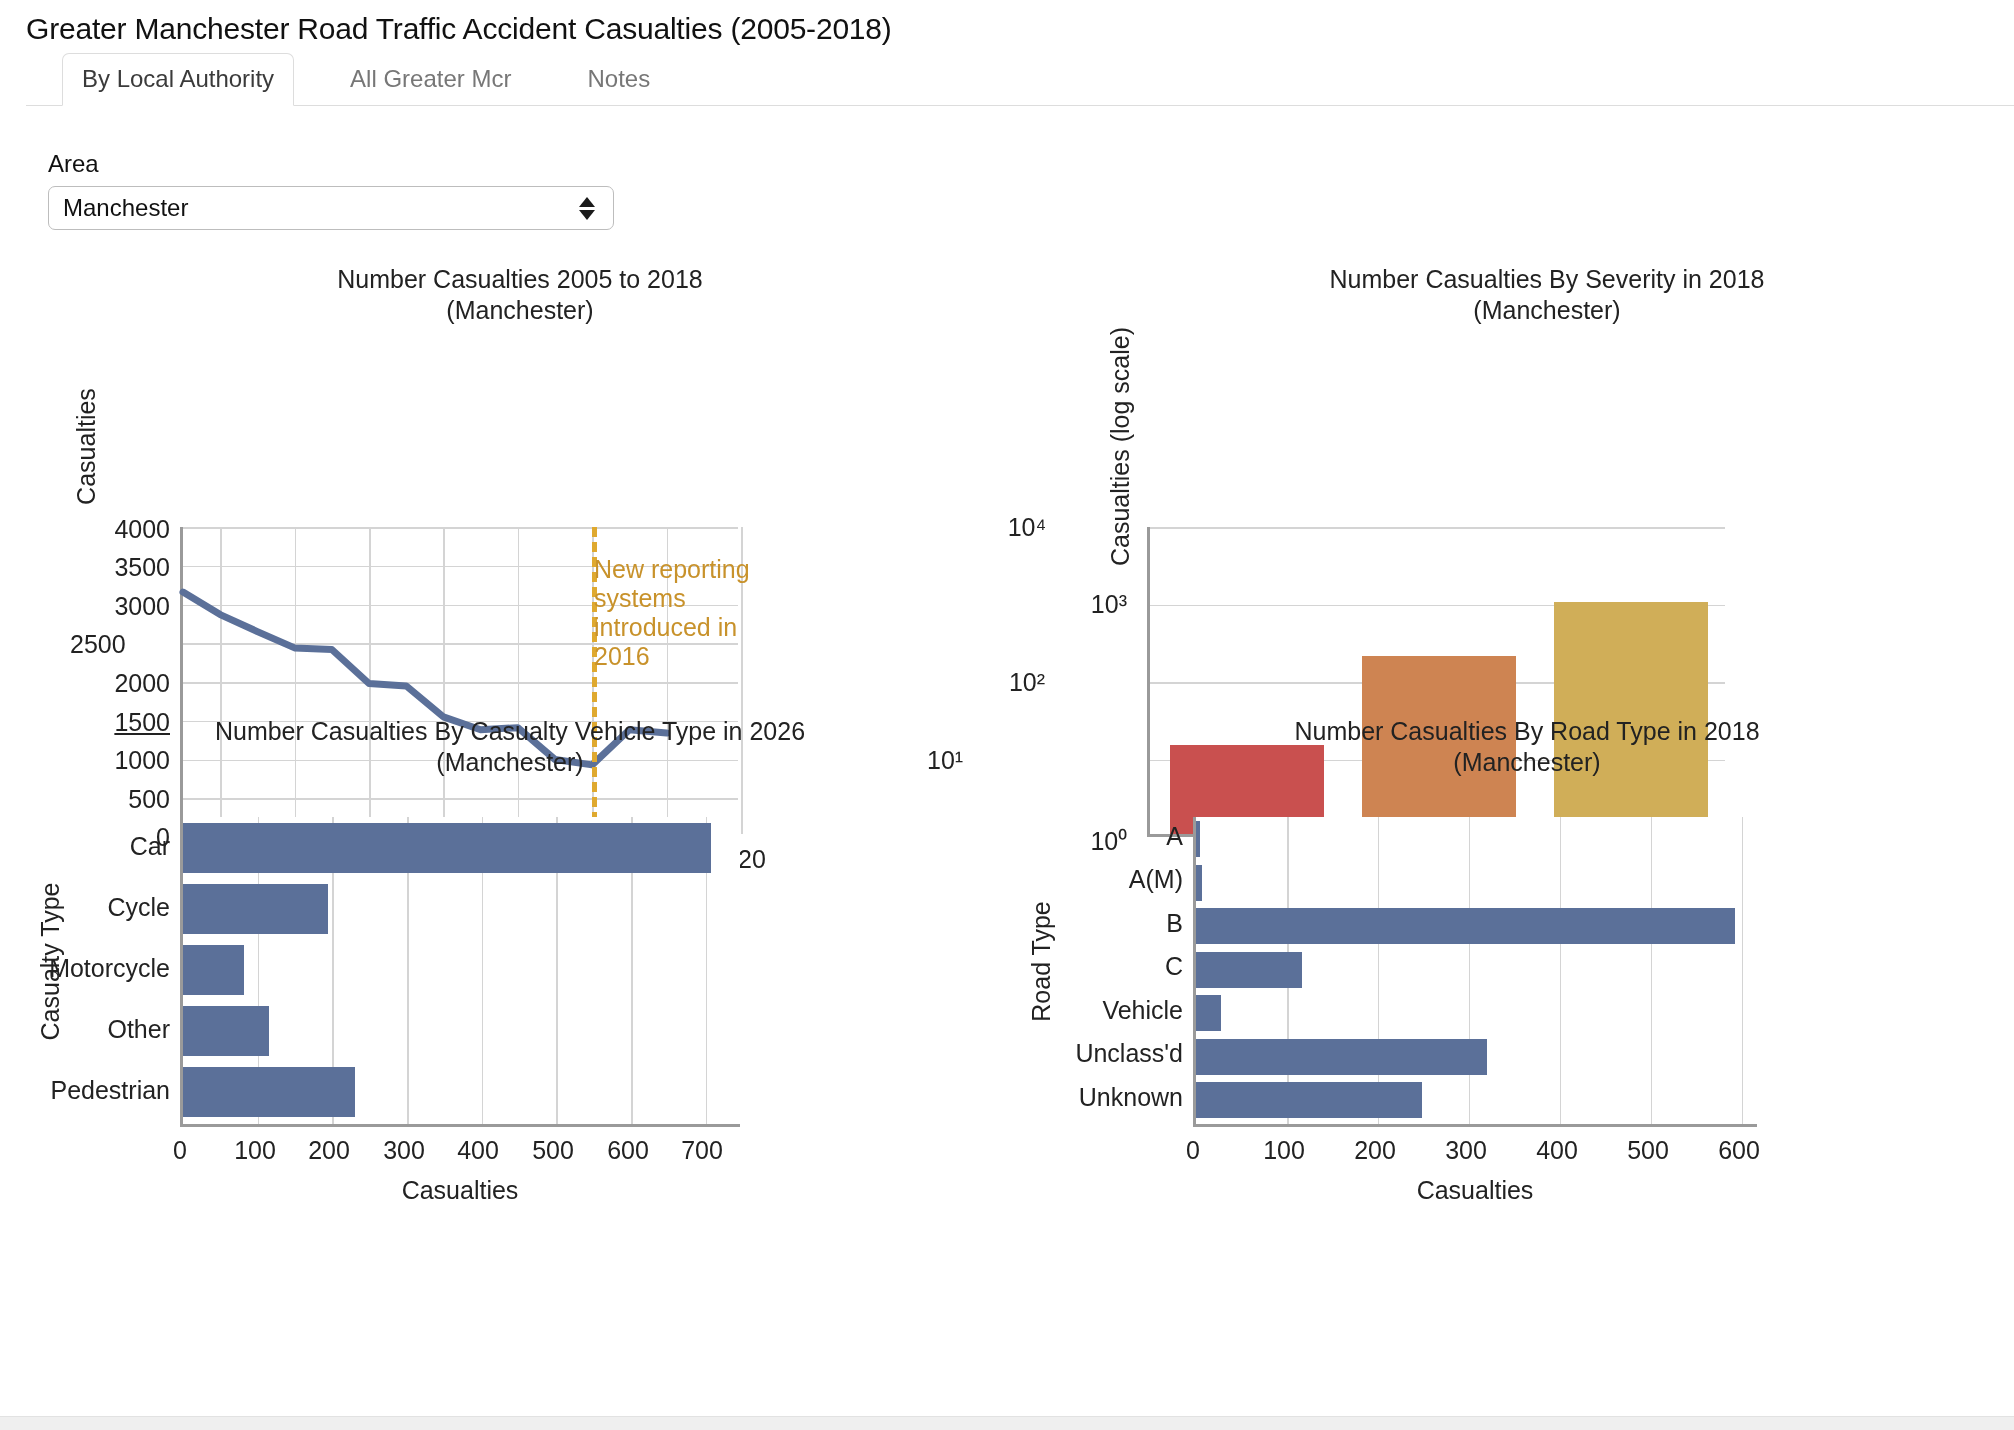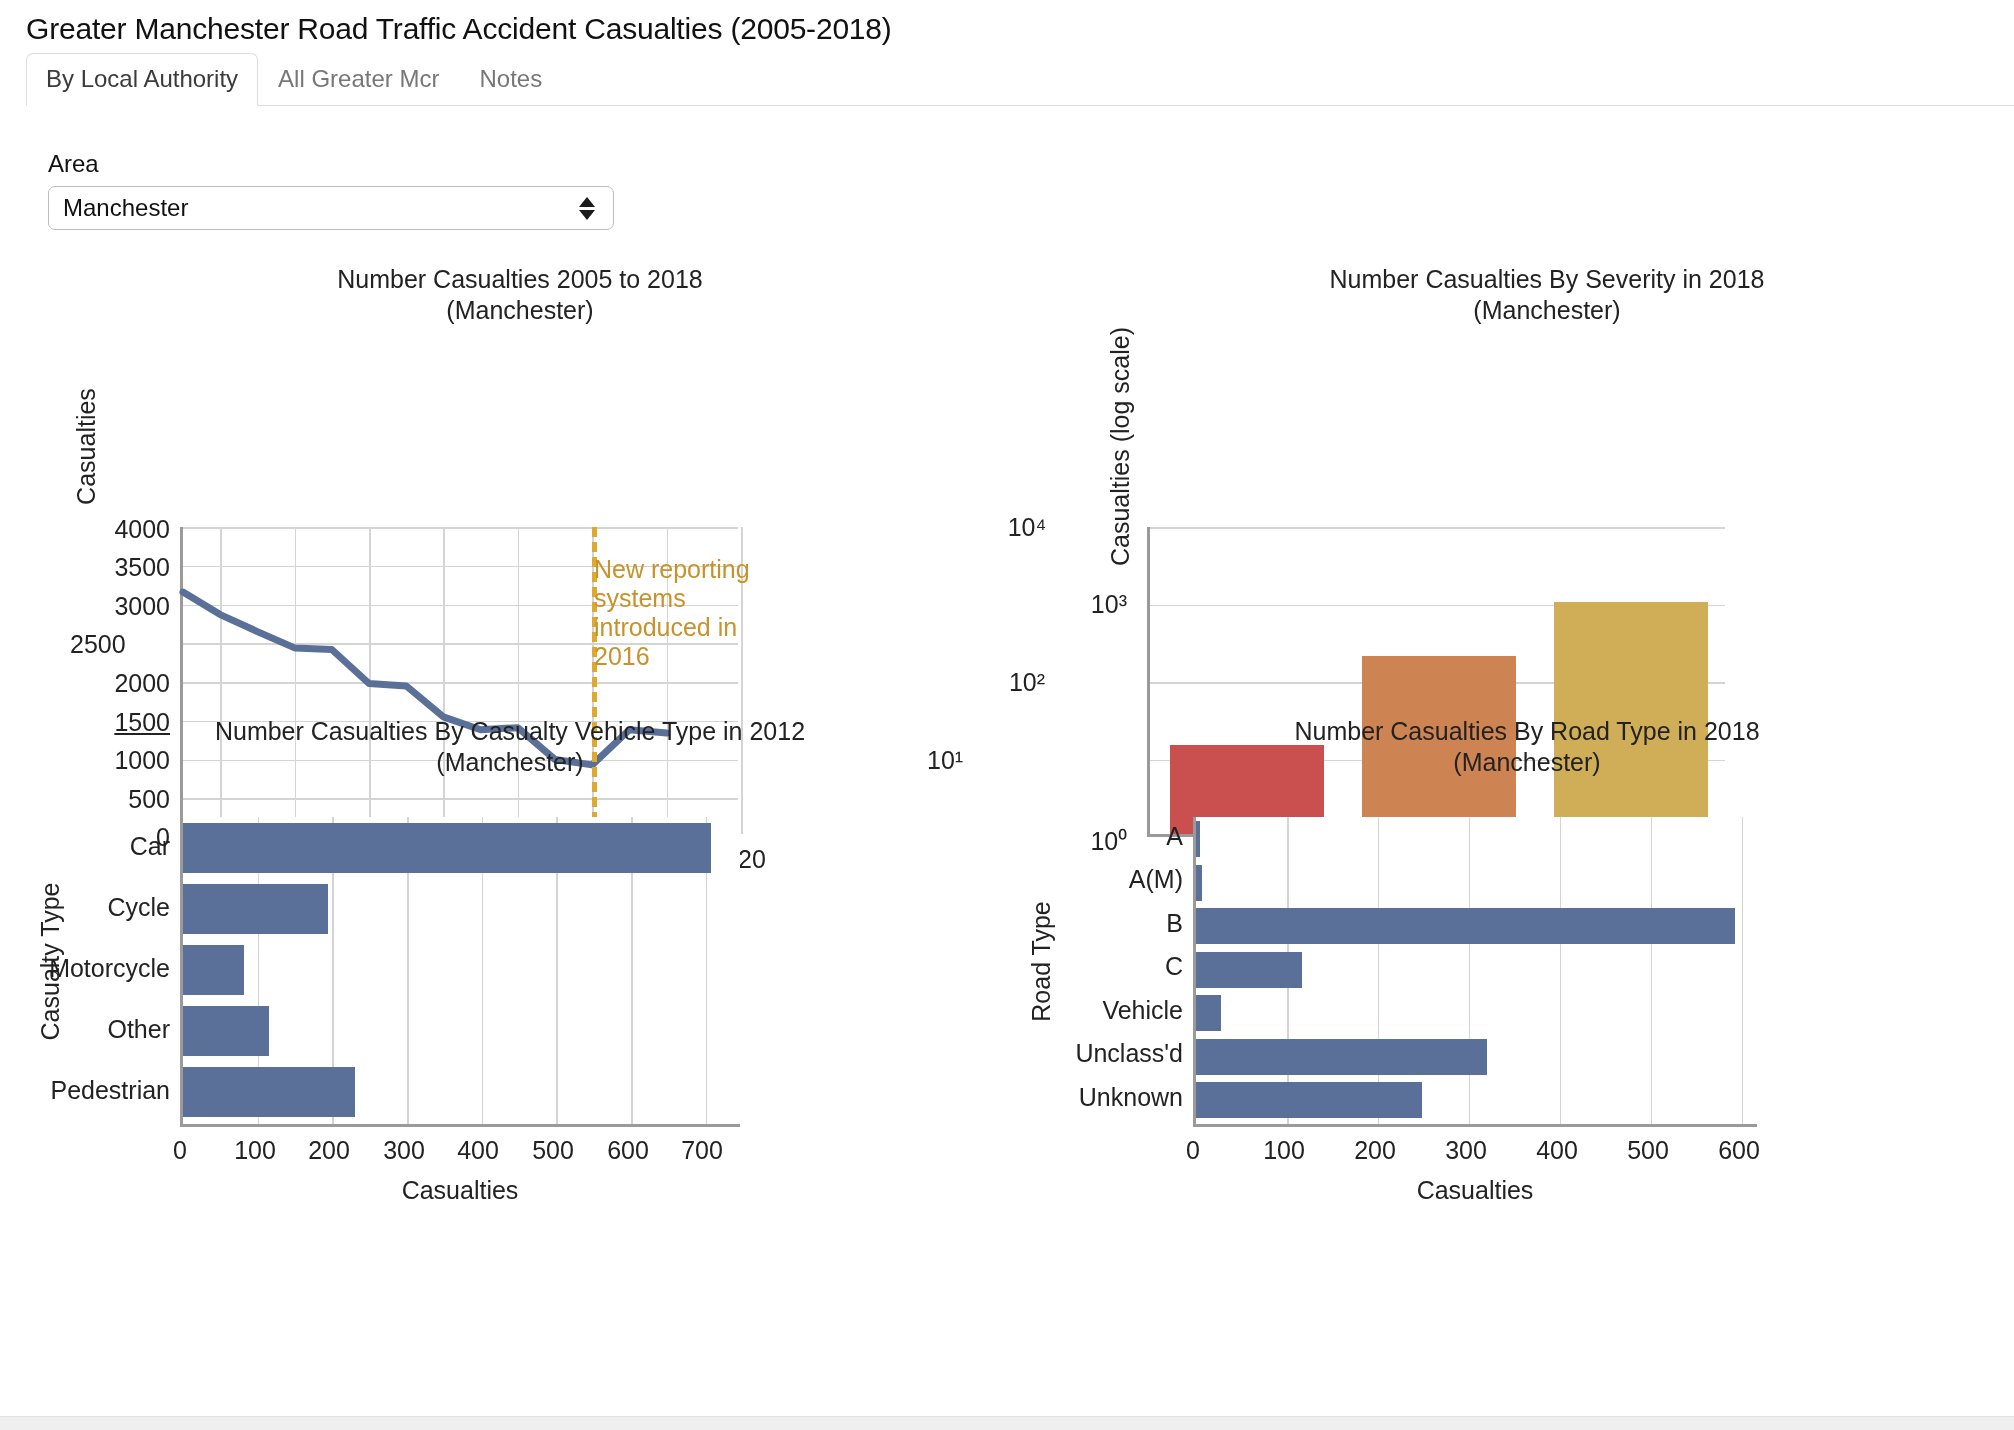--- a/index.html
+++ b/index.html
@@ -33,20 +33,21 @@
     display:inline-block;
     font-size:24px;
     color:#777777;
     padding:11px 19px 12px 19px;
     position:relative;
     top:1px;
     border:1px solid transparent;
     border-radius:7px 7px 0 0;
     cursor:pointer;
     line-height:28px;
+    margin-left:36px;
   }
   .tab.active {
     color:#3b3b3b;
     background:#ffffff;
     border:1px solid #dddddd;
     border-bottom:1px solid #ffffff;
   }
 
   
   .controls { padding:44px 0 0 48px; }
@@ -286,21 +287,21 @@
       <div class="tick" style="position:absolute;left:110px;top:593px;width:214px;text-align:center;">Fatal</div>
       <div class="tick" style="position:absolute;left:302px;top:593px;width:214px;text-align:center;">Serious</div>
       <div class="tick" style="position:absolute;left:494px;top:593px;width:214px;text-align:center;">Slight</div>
     </div>
   </div>
 
   <div class="chart-row" style="margin-top:60px;">
 
     <div class="chart-cell" style="width:1007px;height:460px;">
       <div class="chart-title" style="width:800px;margin-left:110px;padding-top:4px;">
-        <div>Number Casualties By Casualty Vehicle Type in 2012</div>
+        <div>Number Casualties By Casualty Vehicle Type in 2026</div>
         <div>(Manchester)</div>
       </div>
 
       <div class="ylab-rot" style="left:-80px;top:235px;width:260px;text-align:center;">Casualty Type</div>
 
       <div class="tick" style="position:absolute;left:-10px;top:120px;width:180px;text-align:right;">Car</div>
       <div class="tick" style="position:absolute;left:-10px;top:181px;width:180px;text-align:right;">Cycle</div>
       <div class="tick" style="position:absolute;left:-10px;top:242px;width:180px;text-align:right;">Motorcycle</div>
       <div class="tick" style="position:absolute;left:-10px;top:303px;width:180px;text-align:right;">Other</div>
       <div class="tick" style="position:absolute;left:-10px;top:364px;width:180px;text-align:right;">Pedestrian</div>

